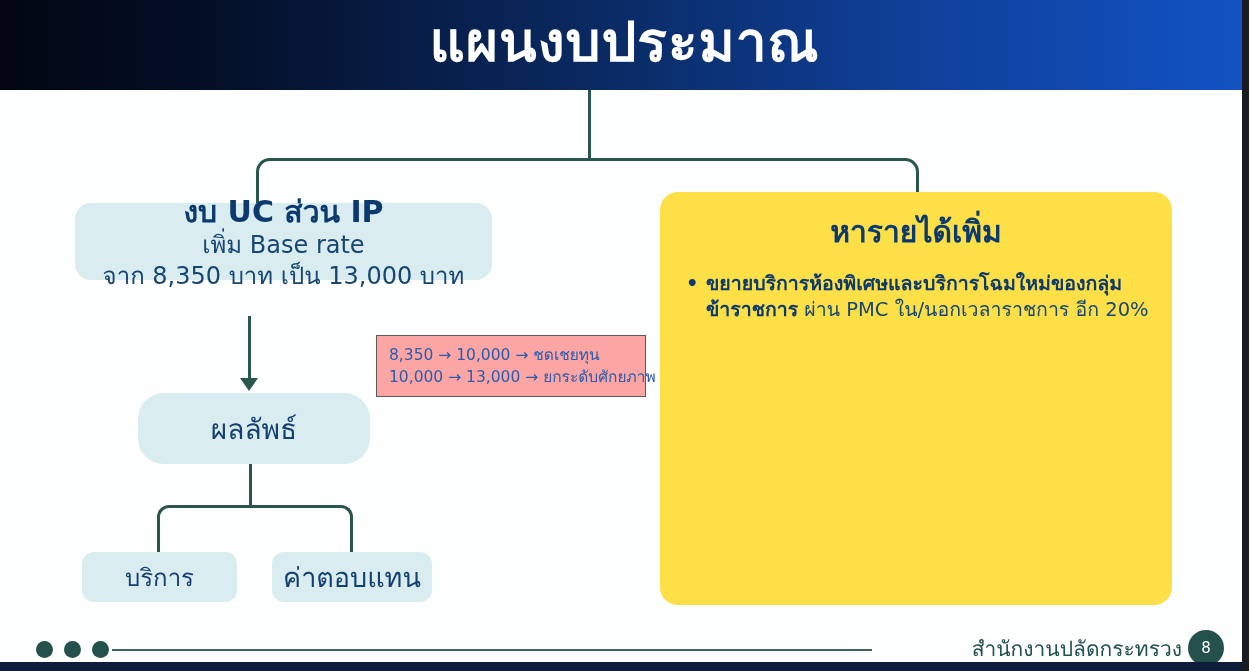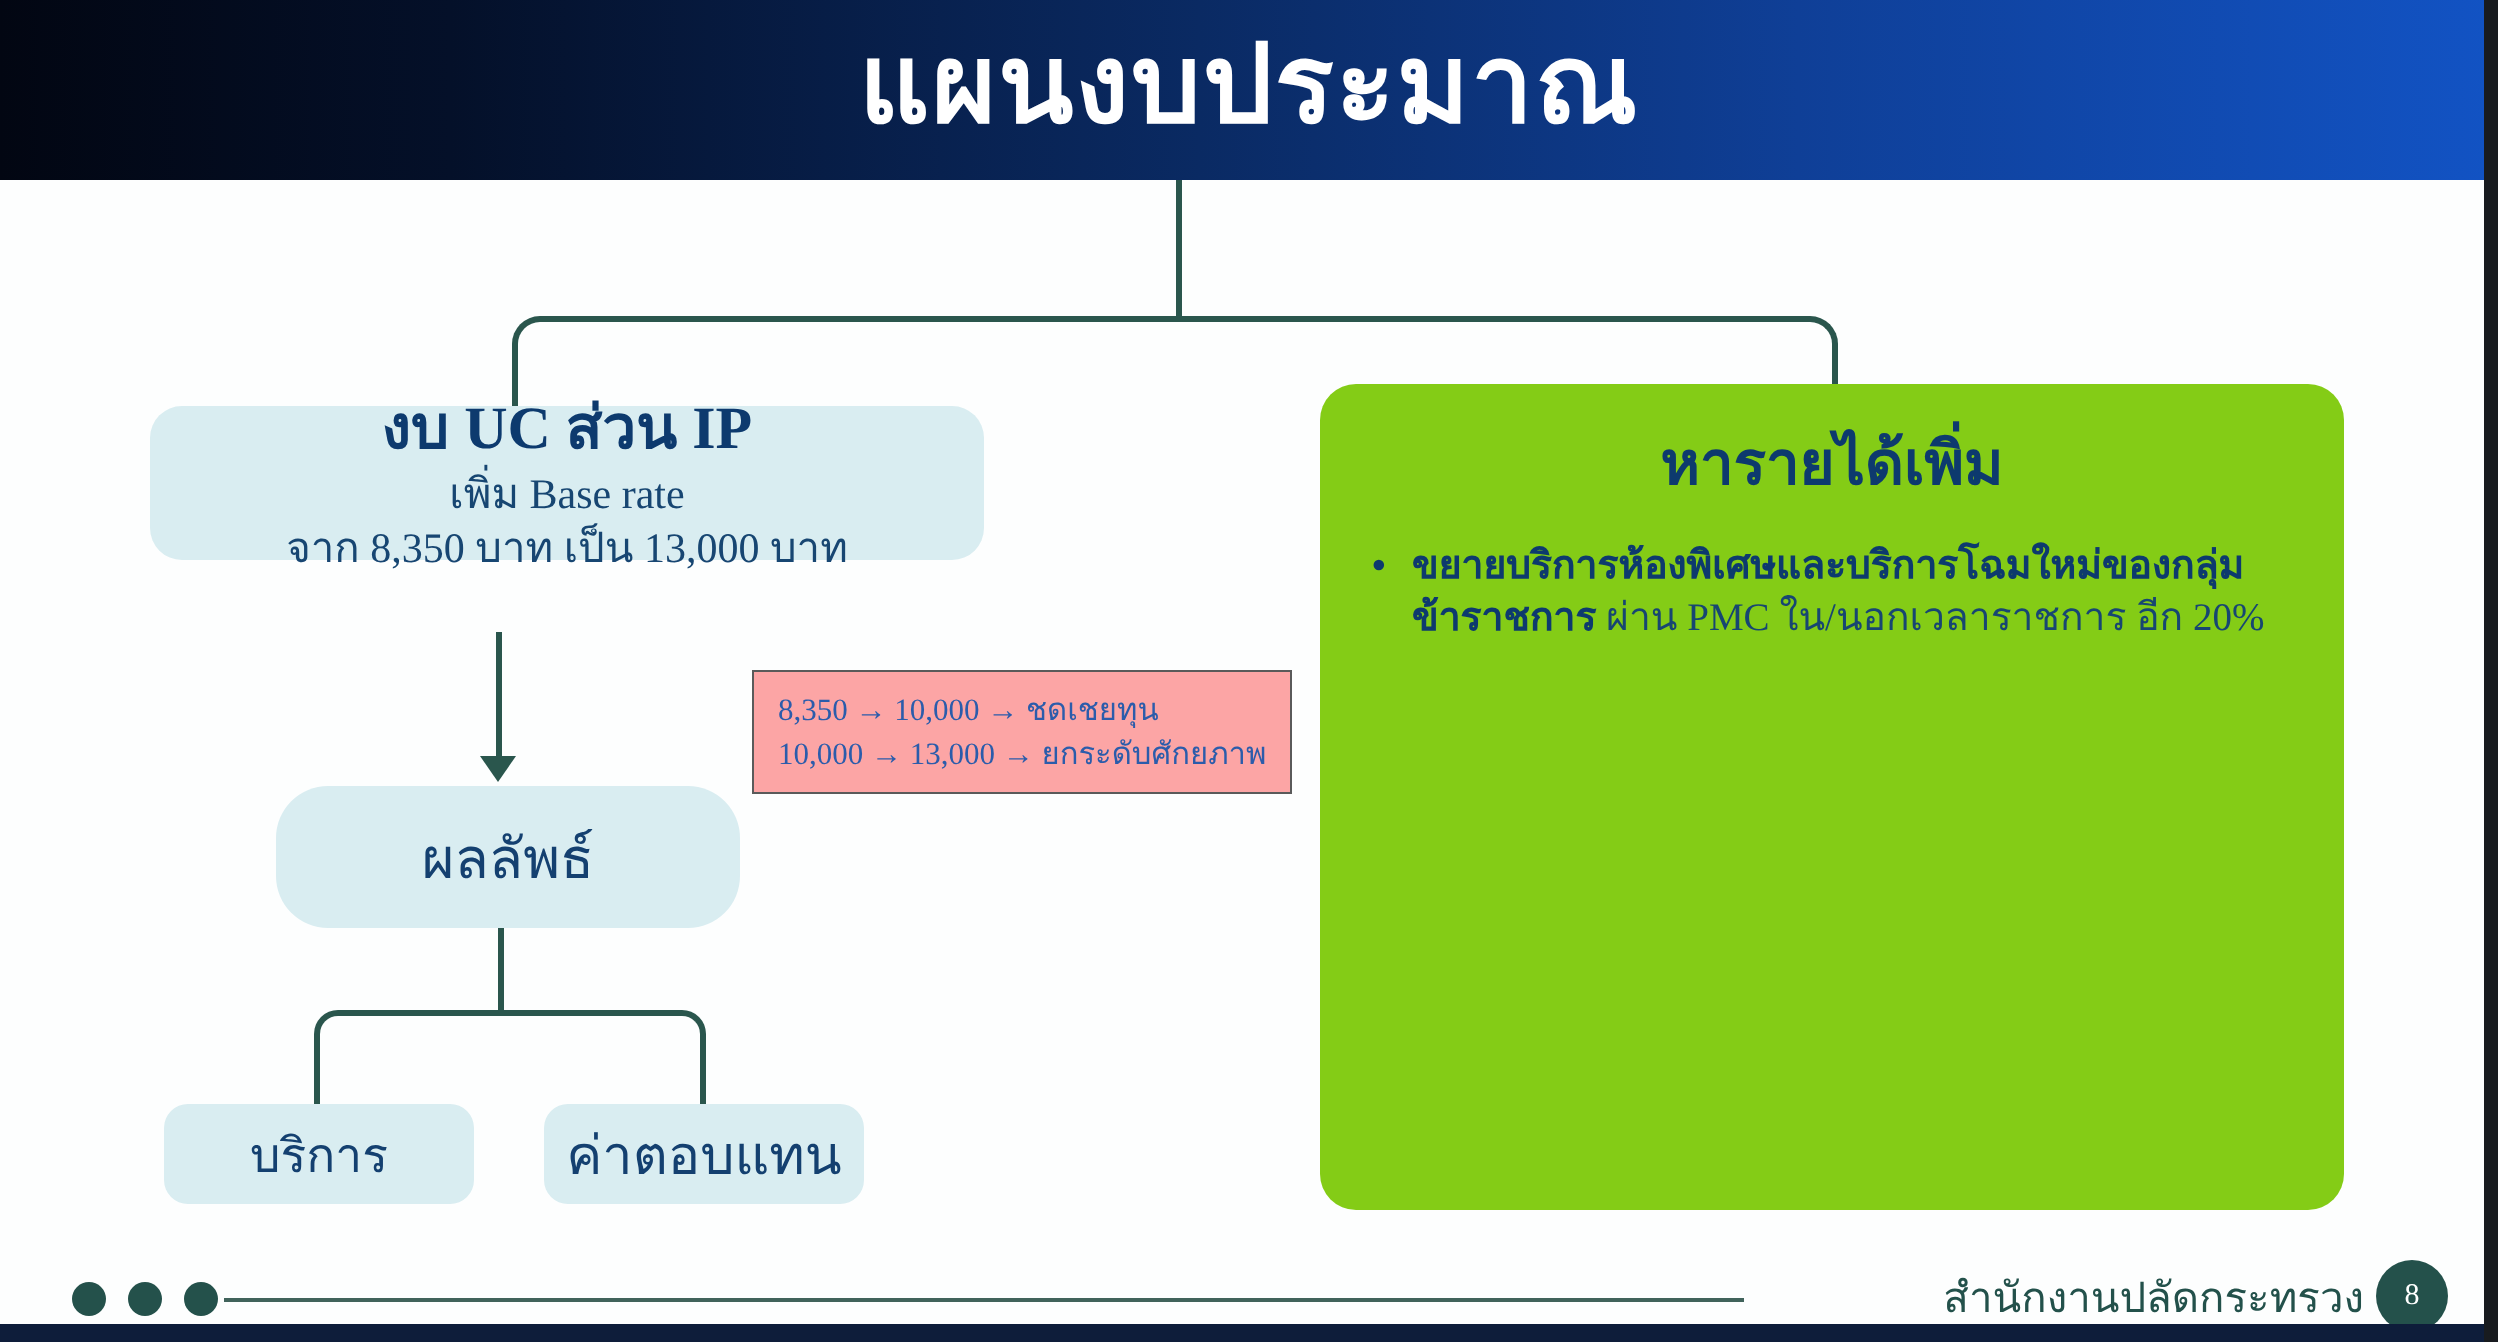--- a/index.html
+++ b/index.html
@@ -1,19 +1,19 @@
 <!DOCTYPE html>
 <html><head>
 <meta charset="utf-8">
 <style>
   * { margin:0; padding:0; box-sizing:border-box; }
   body { font-family:"DejaVu Sans","Liberation Sans",sans-serif; background:#444; }
   .slide {
     position:relative; width:1249px; height:671px;
-    background:#fdfefe; overflow:hidden; margin:0 auto;font-family:Liberation Serif, serif;
+    background:#fdfefe; overflow:hidden; margin:0 auto;
   }
 
   
   .header {
     position:absolute; left:0; top:0; width:100%; height:90px;
     background:linear-gradient(90deg,#020612 0%,#041029 18%,#0a2a63 48%,#0f3f97 72%,#1253c4 100%);
     display:flex; align-items:center; justify-content:center; z-index:3;
   }
   .header-title {
     color:#ffffff; font-size:55px; font-weight:800; letter-spacing:1px;
@@ -42,36 +42,36 @@
   }
 
   
   .bluebox {
     position:absolute; background:#d9edf1; border-radius:16px; z-index:2;
     display:flex; flex-direction:column; align-items:center; justify-content:center;
     color:#144070; text-align:center;
   }
   .uc-box    { left:75px;  top:203px; width:417px; height:77px; padding-top:2px; }
   .uc-title  { font-size:30px; font-weight:800; color:#0d3a6e; line-height:1.25; }
-  .uc-line   { font-size:21px; line-height:1.3; color:#174672; }
+  .uc-line   { font-size:24px; line-height:1.3; color:#174672; }
   .result-box{ left:138px; top:393px; width:232px; height:71px; font-size:28px; font-weight:500;border-radius:26px; }
   .leaf-1    { left:82px;  top:552px; width:155px; height:50px; font-size:24px; border-radius:12px; }
   .leaf-2    { left:272px; top:552px; width:160px; height:50px; font-size:27px; border-radius:12px; }
 
   
   .note-box {
     position:absolute; left:376px; top:335px; width:270px; height:62px; z-index:2;
     background:#fca5a5; border:1.5px solid #5a5a5a;
     padding:9px 12px; color:#2b5cab; font-size:15.5px; line-height:1.4; white-space:nowrap;
   }
 
   
   .right-panel {
     position:absolute; left:660px; top:192px; width:512px; height:413px; z-index:2;
-    background:#84cc16; border-radius:18px; padding:16px 22px 10px 22px;
+    background:#fde047; border-radius:18px; padding:16px 22px 10px 22px;
   }
   .panel-title {
     text-align:center; color:#0d3a6e; font-size:30px; font-weight:800; margin-bottom:16px;
   }
   .panel-list { list-style:none; }
   .panel-list li {
     position:relative; color:#174672; font-size:19.5px; line-height:1.33;
     padding-left:24px; margin-bottom:17px;
   }
   .panel-list li::before {

